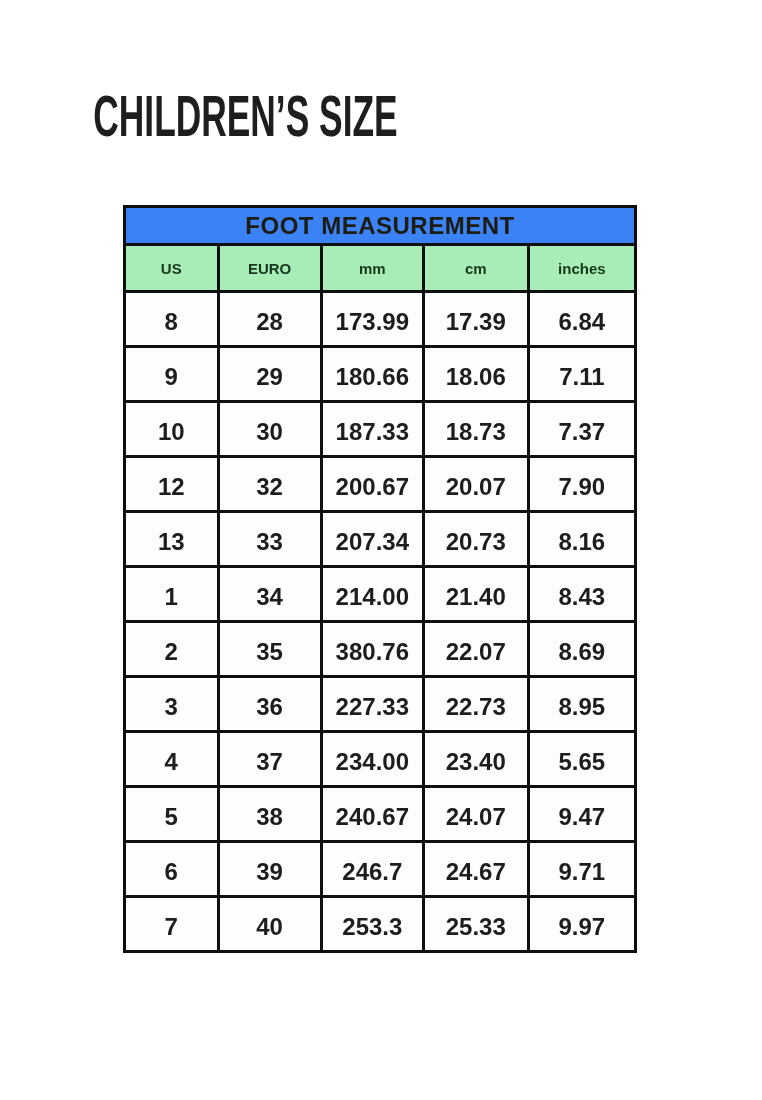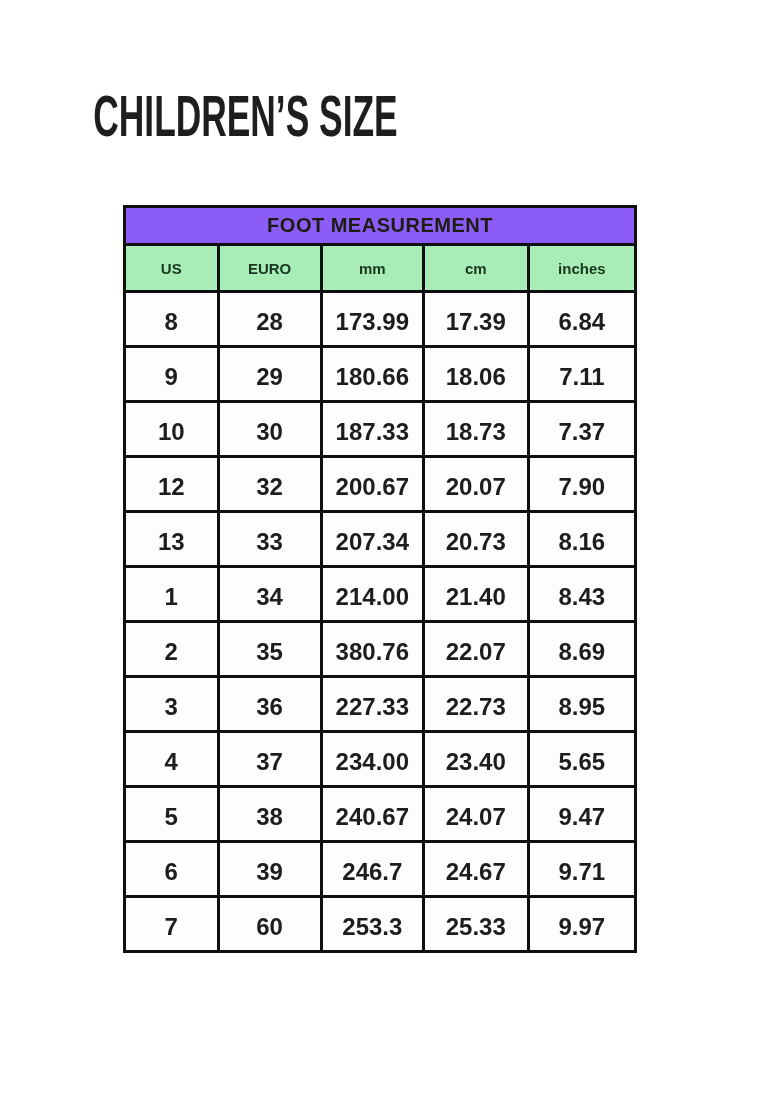--- a/index.html
+++ b/index.html
@@ -37,23 +37,23 @@
     border-collapse: collapse;
     table-layout: fixed;
   }
   .size-table th, .size-table td {
     border: 3px solid #0f0f0f;
     text-align: center;
     vertical-align: middle;
     font-weight: bold;
   }
   .size-table .foot-header th {
-    background: #8b5cf6;
+    background: #3b82f6;
     color: #1c1c10;
-    font-size: 20px;
+    font-size: 24px;
     height: 38px;
     letter-spacing: 0.5px;
   }
   .size-table .col-header th {
     background: #a8ecb7;
     color: #17381f;
     font-size: 15px;
     height: 47px;
   }
   .size-table tbody td {
@@ -164,19 +164,19 @@
       </tr>
       <tr>
         <td>6</td>
         <td>39</td>
         <td>246.7</td>
         <td>24.67</td>
         <td>9.71</td>
       </tr>
       <tr>
         <td>7</td>
-        <td>60</td>
+        <td>40</td>
         <td>253.3</td>
         <td>25.33</td>
         <td>9.97</td>
       </tr>
     </tbody>
 </table>
 
 </body></html>

